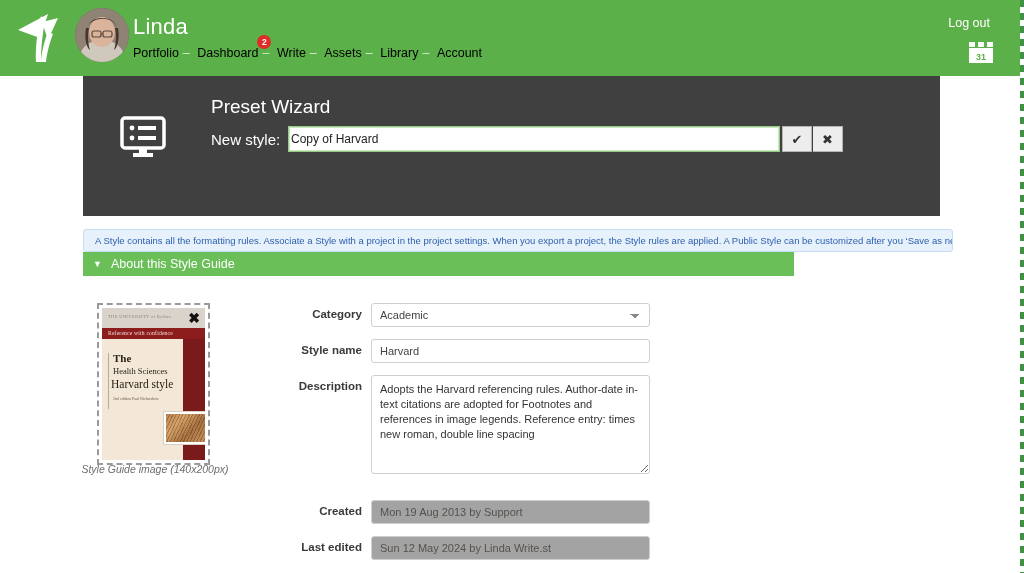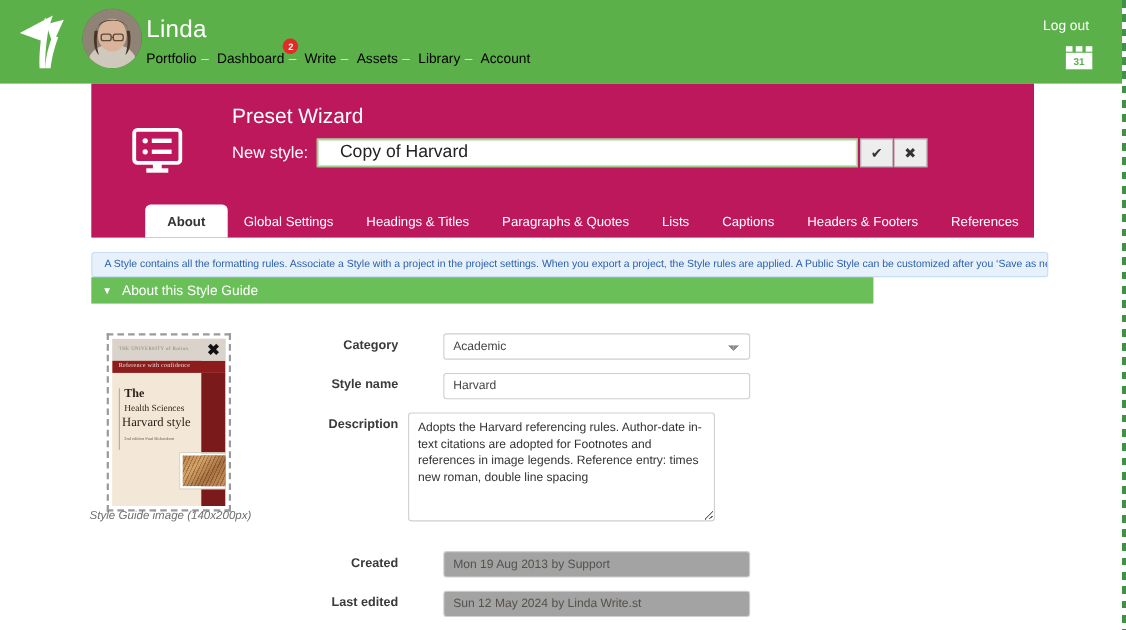--- a/index.html
+++ b/index.html
@@ -55,36 +55,36 @@
     position:absolute; right:30px; top:16px;
     font-size:12.5px; color:#ffffff; text-decoration:none;
   }
   .cal-icon {
     position:absolute; right:25px; top:40px; width:28px; height:25px;
   }
 
   
   .panel {
     position:absolute; left:83px; top:76px; width:857px; height:140px;
-    background:#be185d;
+    background:#404040;
   }
   .wiz-icon { position:absolute; left:37px; top:38px; width:46px; height:46px; }
   .wiz-title {
     position:absolute; left:128px; top:20px;
     font-size:19px; color:#ffffff;
   }
   .newstyle-label {
     position:absolute; left:128px; top:55px;
     font-size:15px; color:#ffffff;
   }
   .newstyle-input {
     position:absolute; left:205px; top:50px; width:492px; height:26px;
     border:1px solid #9fcf8e; outline:2px solid rgba(140,200,120,.45); outline-offset:-2px;
     background:#fff; font-family:"Liberation Sans", sans-serif;
-    font-size:16px; color:#222; padding:0 20px;
+    font-size:12px; color:#222; padding:0 2px;
   }
   .btn-sq {
     position:absolute; top:50px; width:30px; height:26px;
     background:#ededed; border:1px solid #b4b4b4;
     display:flex; align-items:center; justify-content:center;
     cursor:pointer; color:#333; font-size:13px;
   }
   .btn-ok { left:699px; }
   .btn-cancel { left:730px; border-left:none; }
 
@@ -169,21 +169,21 @@
   .form { position:absolute; left:275px; top:303px; width:380px; }
   .row { position:relative; margin-bottom:12px; }
   .f-label {
     position:absolute; left:0; top:5px; width:87px; text-align:right;
     font-size:11.5px; font-weight:bold; color:#3a3a3a;
   }
   .f-control { margin-left:96px; }
   .sel, .txt, .ro {
     width:279px; height:24px; border:1px solid #cfcfcf; border-radius:3px;
     background:#fff; font-family:"Liberation Sans", sans-serif;
-    font-size:11px; color:#444; padding:0 8px; outline:none;margin-left:32px;
+    font-size:11px; color:#444; padding:0 8px; outline:none;
   }
   .sel { appearance:none; -webkit-appearance:none; cursor:pointer;
          background-image:
            linear-gradient(45deg, transparent 50%, #8a8a8a 50%),
            linear-gradient(135deg, #8a8a8a 50%, transparent 50%);
          background-position: calc(100% - 14px) 10px, calc(100% - 9px) 10px;
          background-size:5px 5px, 5px 5px; background-repeat:no-repeat; }
   .ro { background:#a3a3a3; color:#55514c; }
   .ta {
     width:279px; height:99px; border:1px solid #cfcfcf; border-radius:3px;
@@ -276,31 +276,20 @@
   </div>
 
   <div class="wiz-title">Preset Wizard</div>
   <div class="newstyle-label">New style:</div>
 
   <input class="newstyle-input" type="text" value="Copy of Harvard" style="">
 
   <div class="btn-sq btn-ok">✔</div>
   <div class="btn-sq btn-cancel">✖</div>
 
-  <div class="tabs">
-    <div class="tab active">About</div>
-    <div class="tab">Global Settings</div>
-    <div class="tab">Headings &amp; Titles</div>
-    <div class="tab">Paragraphs &amp; Quotes</div>
-    <div class="tab">Lists</div>
-    <div class="tab">Captions</div>
-    <div class="tab">Headers &amp; Footers</div>
-    <div class="tab">References</div>
-    <div class="tab">Smart Lists</div>
-  </div>
 </div>
 
 <div class="info-banner">A Style contains all the formatting rules. Associate a Style with a project in the project settings. When you export a project, the Style rules are applied. A Public Style can be customized after you ‘Save as new style’.</div>
 
 <div class="section-head">
   <span class="caret">▼</span><span>About this Style Guide</span>
 </div>
 
 <div class="thumb-wrap">
   <div class="thumb-border">

